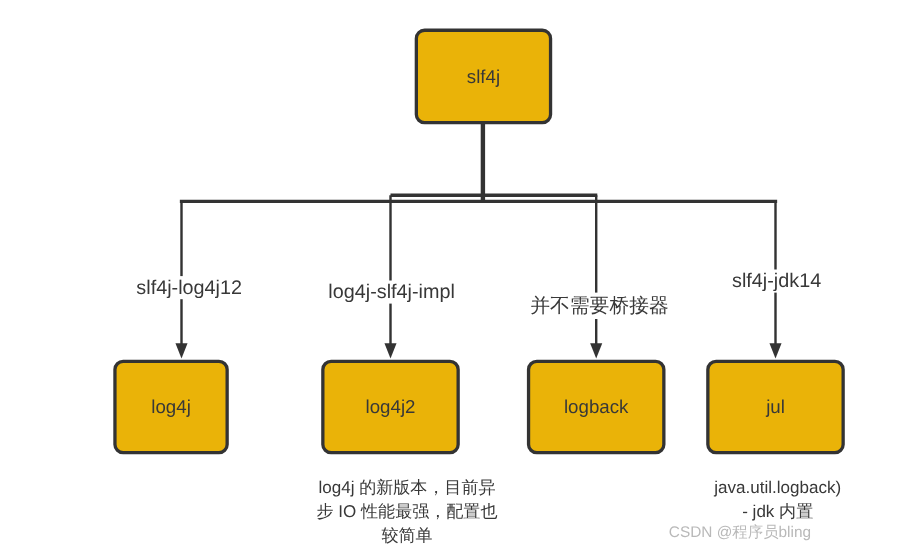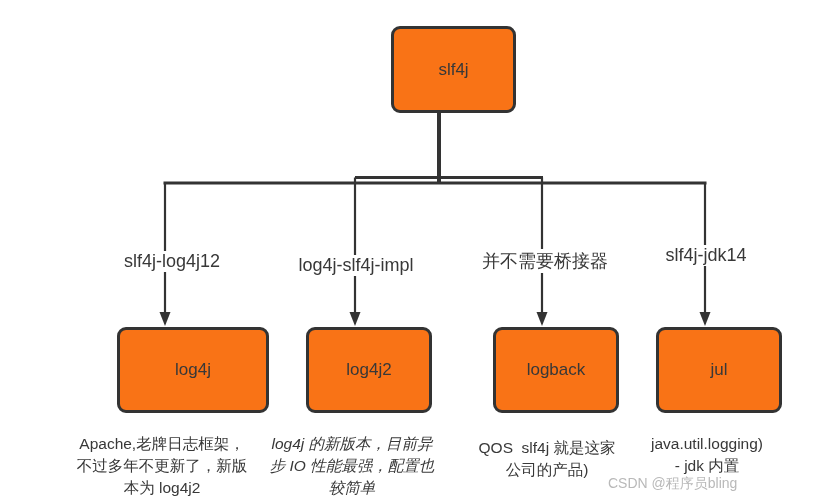--- a/index.html
+++ b/index.html
@@ -19,60 +19,59 @@
     position: absolute;
     left: 0;
     top: 0;
     z-index: 0;
   }
   .node {
     position: absolute;
     box-sizing: border-box;
     border: 3px solid var(--line, #333333);
     border-radius: 9px;
-    background: #f97316;
+    background: #eab308;
     display: flex;
     align-items: center;
     justify-content: center;
     font-size: 17px;
     color: var(--text, #383838);
     z-index: 2;
-    margin-left: 14px;
   }
   .node-root   { left: 377px; top: 26px;  width: 125px; height: 87px; }
-  .node-log4j  { left: 103px; top: 327px; width: 152px; height: 86px; }
+  .node-log4j  { left: 103px; top: 327px; width: 105px; height: 86px; }
   .node-log4j2 { left: 292px; top: 327px; width: 126px; height: 86px; align-items: center; }
   .node-logback{ left: 479px; top: 327px; width: 126px; height: 86px; }
   .node-jul    { left: 642px; top: 327px; width: 126px; height: 86px; }
   .edge-label {
     position: absolute;
     transform: translateX(-50%);
     background: #ffffff;
     padding: 0 3px;
     font-size: 18px;
     color: var(--text, #383838);
     white-space: nowrap;
     z-index: 1;
   }
   .edge-label-1 { left: 172px; top: 251px; }
   .edge-label-2 { left: 356px; top: 255px; }
-  .edge-label-3 { left: 545px; top: 249px; }
+  .edge-label-3 { left: 545px; top: 266px; }
   .edge-label-4 { left: 706px; top: 245px; text-align: center; }
   .caption {
     position: absolute;
     width: 200px;
     text-align: center;
     font-size: 15.5px;
     line-height: 22px;
     color: var(--text, #383838);
     white-space: pre-wrap;
     z-index: 1;
   }
   .caption-1 { left: 62px;  top: 433px; }
-  .caption-2 { left: 252px; top: 433px; font-style: italic; }
+  .caption-2 { left: 270px; top: 433px; }
   .caption-3 { left: 447px; top: 437px; }
   .caption-4 { left: 607px; top: 433px; }
   .watermark {
     position: absolute;
     left: 608px;
     top: 475px;
     font-size: 14px;
     color: var(--wm, #b9b9b9);
     white-space: nowrap;
     z-index: 3;
@@ -117,26 +116,21 @@
   </div>
   <div class="node node-jul">
     <span>jul</span>
   </div>
 
   <div class="edge-label edge-label-1">slf4j-log4j12</div>
   <div class="edge-label edge-label-2">log4j-slf4j-impl</div>
   <div class="edge-label edge-label-3">并不需要桥接器</div>
   <div class="edge-label edge-label-4">slf4j-jdk14</div>
 
-  <div class="caption caption-1">Apache,老牌日志框架，
-不过多年不更新了，新版
-本为 log4j2</div>
   <div class="caption caption-2">log4j 的新版本，目前异
 步 IO 性能最强，配置也
 较简单</div>
-  <div class="caption caption-3">QOS  slf4j 就是这家
-公司的产品)</div>
-  <div class="caption caption-4">java.util.logging)
+  <div class="caption caption-4">java.util.logback)
 - jdk 内置</div>
 
   <div class="watermark">CSDN @程序员bling</div>
 
 </div>
 
 </body></html>

